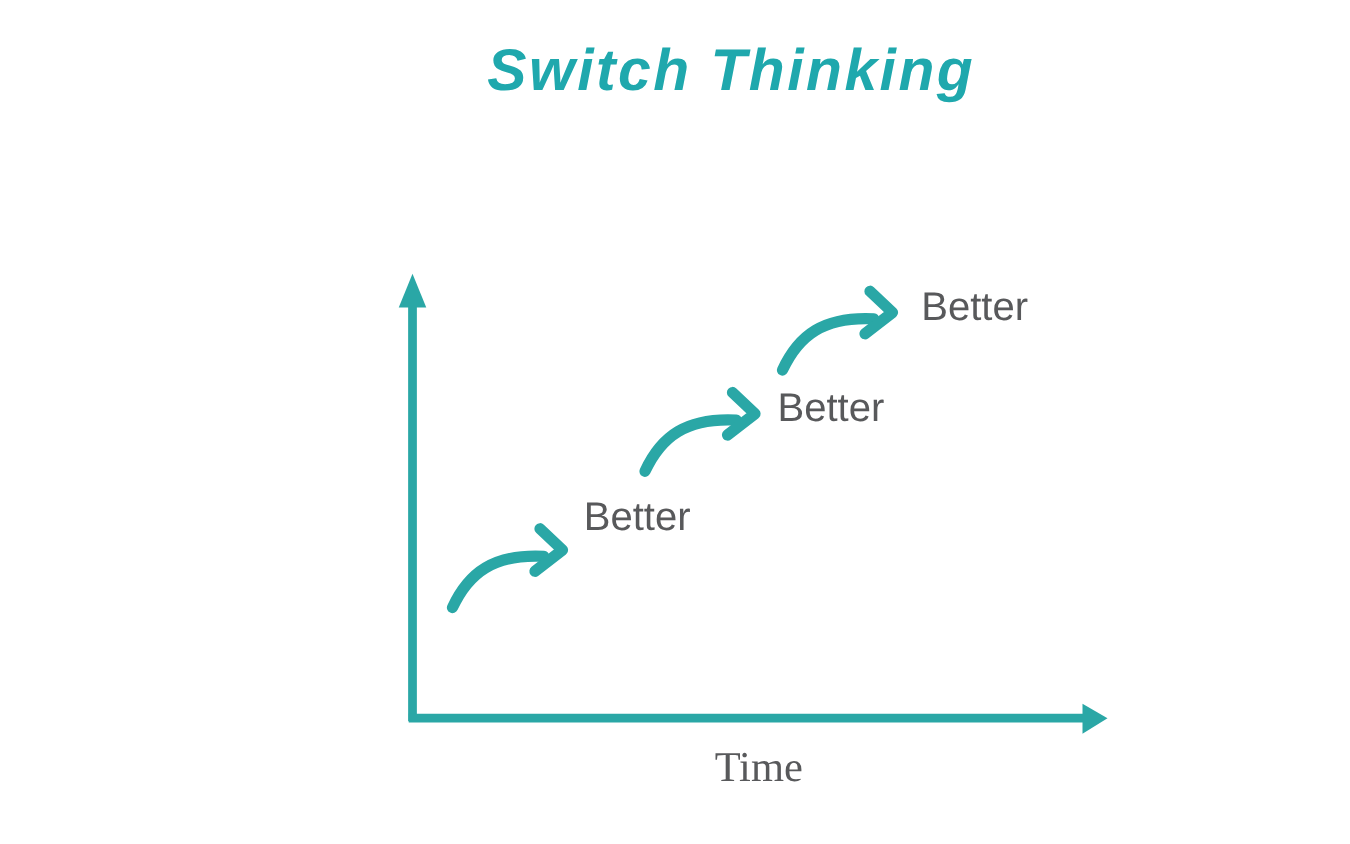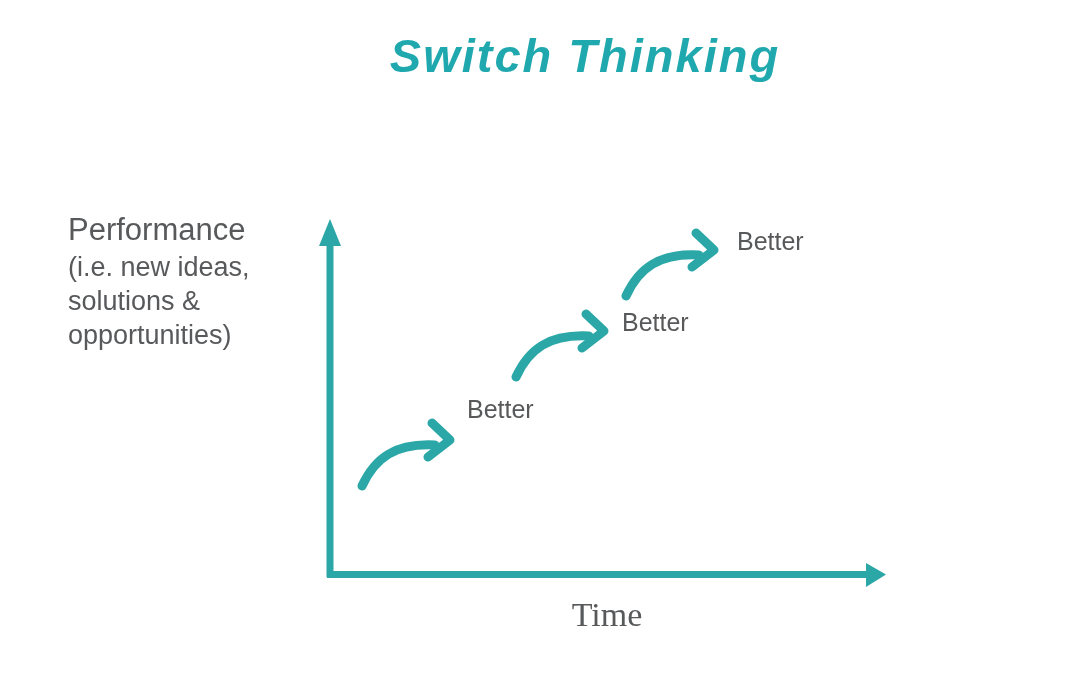--- a/index.html
+++ b/index.html
@@ -45,21 +45,21 @@
   .svg-overlay {
     position: absolute;
     left: 0;
     top: 0;
     width: 1080px;
     height: 675px;
     color: #2aa7a6;
   }
   .better {
     position: absolute;
-    font-size: 25px;
+    font-size: 32px;
     color: #58595b;
     white-space: nowrap;
   }
   .b1 { left: 467px; top: 395px; }
   .b2 { left: 622px; top: 308px; }
   .b3 { left: 737px; top: 227px; }
   .time {
     position: absolute;
     left: 607px;
     top: 596px;
@@ -70,26 +70,20 @@
     font-family: Liberation Serif, serif;
   }
 </style>
 </head>
 <body>
 
 <div class="canvas">
 
   <div class="title">Switch Thinking</div>
 
-  <div class="yaxis-label">
-    <div class="main">Performance</div>
-    <div class="sub">(i.e. new ideas,</div>
-    <div class="sub">solutions &amp;</div>
-    <div class="sub">opportunities)</div>
-  </div>
 
   <svg class="svg-overlay" viewBox="0 0 1080 675" xmlns="http://www.w3.org/2000/svg" color="#2aa7a6">
     <defs>
       <g id="curved-arrow">
         <path d="M7 66 C 20 38, 40 23, 80 25" fill="none" stroke="currentColor" stroke-width="9" stroke-linecap="round"></path>
         <polyline points="77,3 95,20 73,37" fill="none" stroke="currentColor" stroke-width="9" stroke-linecap="round" stroke-linejoin="round"></polyline>
       </g>
     </defs>
 
     <line x1="330" y1="577" x2="330" y2="243" stroke="currentColor" stroke-width="7"></line>

